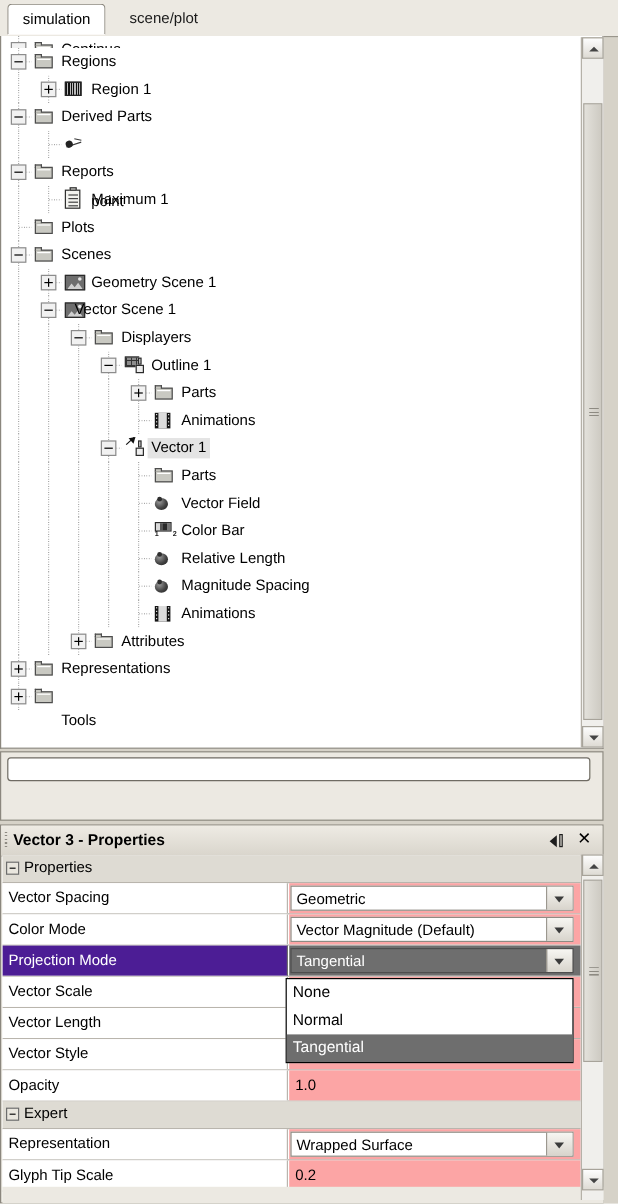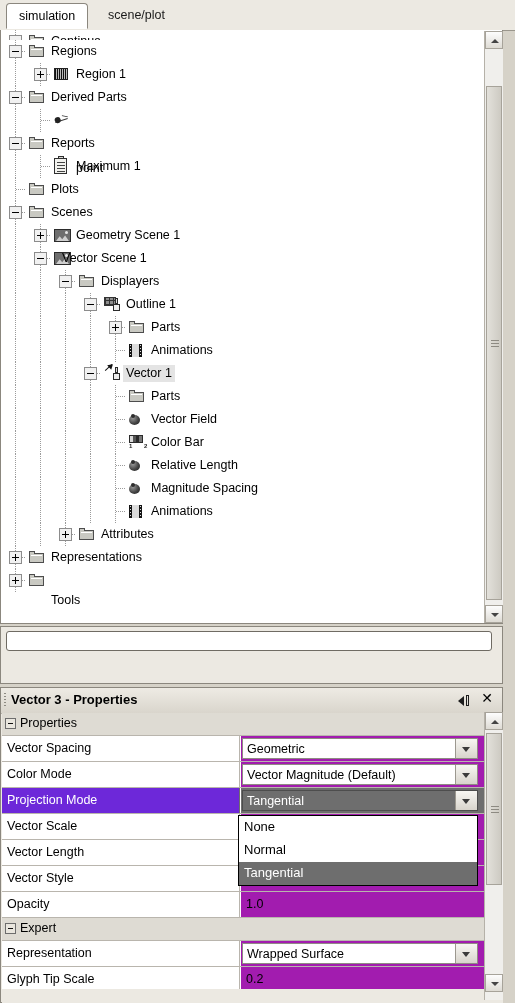--- a/index.html
+++ b/index.html
@@ -153,22 +153,22 @@
     border:1px solid #1d1d1d;box-sizing:border-box;}
   .proptitle .close{position:absolute;right:8px;top:4px;width:14px;height:14px;cursor:pointer;
     font-size:14px;font-weight:bold;line-height:13px;text-align:center;}
 
   .grid{position:absolute;left:1px;top:25px;width:482px;height:288px;overflow:hidden;background:#fff;}
   .grow{position:relative;height:25px;border-bottom:1px solid #b9b5ad;}
   .grow .nm{position:absolute;left:0;top:0;width:238px;height:25px;line-height:24px;
     padding-left:5px;box-sizing:border-box;font-size:12.5px;background:#fff;
     border-right:1px solid #b9b5ad;}
   .grow .vl{position:absolute;left:239px;top:0;right:0;height:25px;line-height:24px;
-    padding-left:5px;box-sizing:border-box;font-size:12.5px;background:#a21caf;}
-  .grow.sel .nm{background:#6d28d9;color:#fff;border-right:1px solid #6e6e6e;}
+    padding-left:5px;box-sizing:border-box;font-size:12.5px;background:#fca5a5;}
+  .grow.sel .nm{background:#4c1d95;color:#fff;border-right:1px solid #6e6e6e;}
   .grow.sel .vl{background:#6e6e6e;color:#fff;}
   .grow.group{height:22px;background:#dedbd3;border-bottom:1px solid #b9b5ad;}
   .grow.group .gl{position:absolute;left:18px;top:0;height:22px;line-height:21px;font-size:12.5px;}
   .grow.group .gexp{position:absolute;left:3px;top:5px;width:11px;height:11px;box-sizing:border-box;
     border:1px solid #6d6d6d;background:#e9e6de;cursor:pointer;}
   .grow.group .gexp:before{content:"";position:absolute;left:2px;top:4px;width:5px;height:1px;background:#111;}
 
   
   .combo{position:absolute;left:240px;top:2px;width:236px;height:21px;box-sizing:border-box;
     background:#fff;border:1px solid #8f8b83;}

